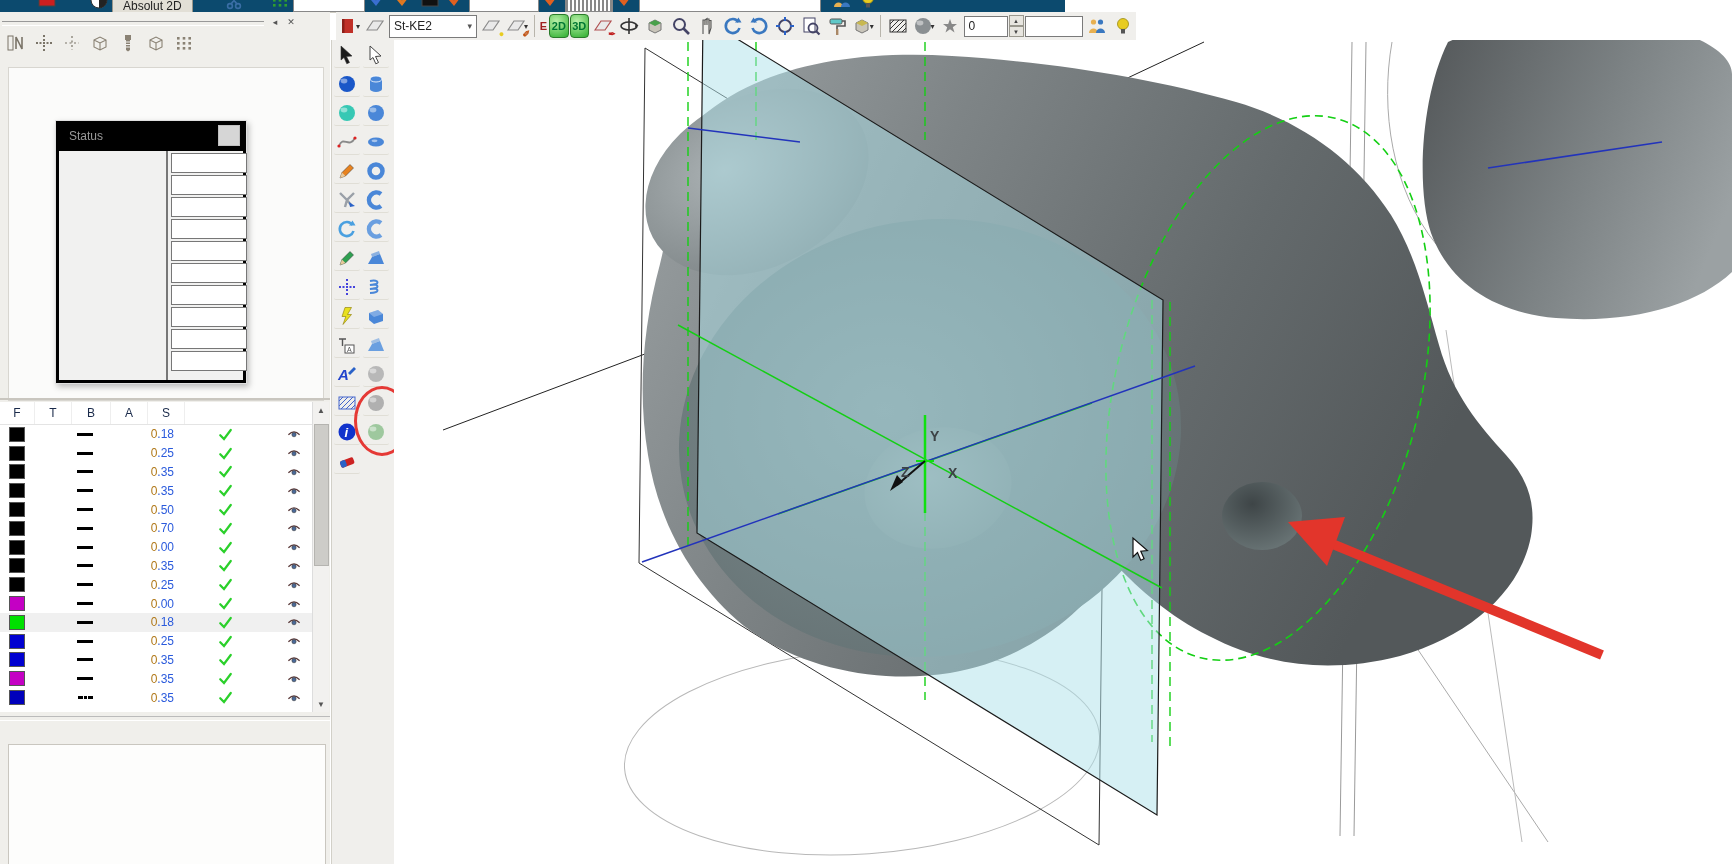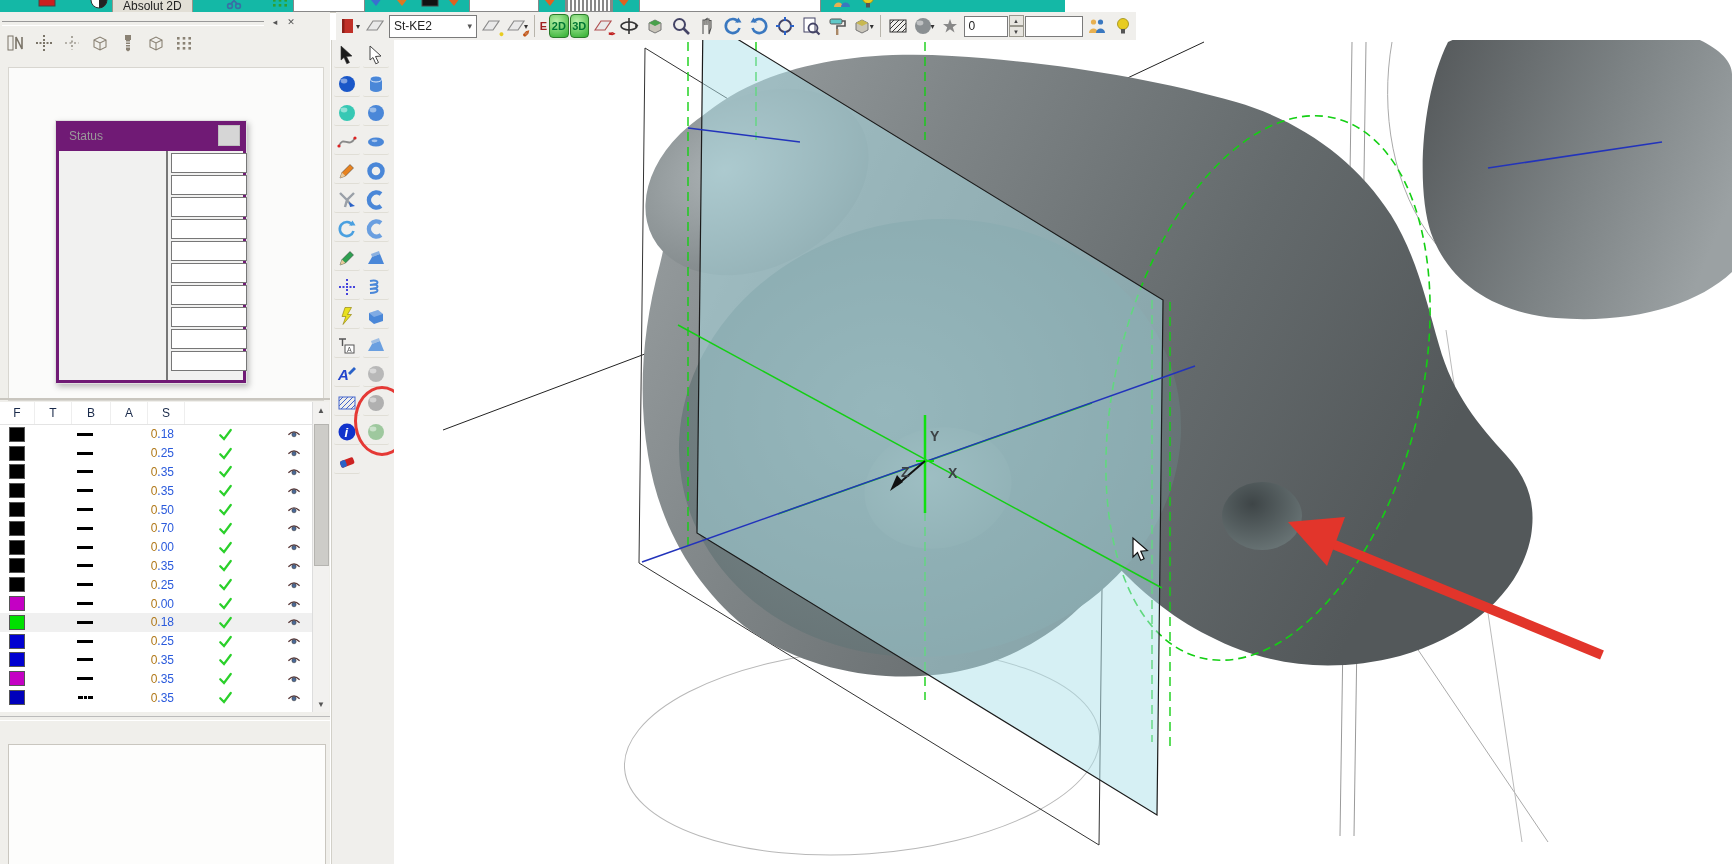--- a/index.html
+++ b/index.html
@@ -5,21 +5,21 @@
   html,body{margin:0;padding:0;background:#fff;font-family:"Liberation Sans",sans-serif;}
   #app{position:relative;width:1732px;height:864px;overflow:hidden;background:#fff;font-size:12px;color:#222;}
 
   
   .ticon{display:inline-flex;align-items:center;justify-content:center;width:26px;height:24px;position:relative;border-radius:2px;}
   .ticon svg{width:20px;height:20px;}
   .badge{position:absolute;right:0;bottom:-1px;font-size:9px;font-weight:bold;color:#a00;line-height:9px;}
   .dd{font-size:8px;color:#333;margin-left:-2px;}
 
   
-  #row1{position:absolute;left:0;top:0;width:1065px;height:12px;background:#14b8a6;border-bottom:1px solid #cfccc2;display:flex;align-items:flex-start;overflow:hidden;}
+  #row1{position:absolute;left:0;top:0;width:1065px;height:12px;background:#0c4a6e;border-bottom:1px solid #cfccc2;display:flex;align-items:flex-start;overflow:hidden;}
   #row1 .r1i{height:26px;margin-top:-13px;display:flex;align-items:center;}
   .r1btn{height:24px;margin-top:-12px;background:#e2dfd6;border:1px solid #9a968a;padding:0 10px;display:flex;align-items:flex-end;font-size:12px;color:#222;}
   .r1field{height:20px;margin-top:-10px;background:#fff;border:1px solid #888;}
 
   
   #row2{position:absolute;left:336px;top:12px;width:800px;height:28px;background:#f0efec;display:flex;align-items:center;gap:1px;}
   #row2 .sep{width:1px;height:22px;background:#b8b5ac;margin:0 3px;}
   .combo{width:108px;height:21px;background:#fff;border:1px solid #7a7a7a;display:flex;align-items:center;justify-content:space-between;padding:0 4px;font-size:12px;}
   .combo .dd{font-size:9px;color:#555;}
   .btn23{width:24px;height:22px;border-radius:4px;display:flex;align-items:center;justify-content:center;font-weight:bold;font-size:11px;color:#073;background:radial-gradient(circle at 35% 30%,#b8f0a8,#2fae2f);border:1px solid #2a7a2a;}
@@ -30,21 +30,21 @@
   .txtfield{width:78px;height:19px;background:#fff;border:1px solid #7a7a7a;}
 
   
   #leftpanel{position:absolute;left:0;top:12px;width:330px;height:852px;background:#f0efeb;}
   #paneltopline{position:absolute;left:2px;top:9px;width:262px;height:3px;border-top:1px solid #999;border-bottom:1px solid #fff;}
   .minibtn{position:absolute;top:3px;width:14px;height:13px;font-size:9px;color:#555;display:flex;align-items:center;justify-content:center;}
   #panelrow{position:absolute;left:4px;top:20px;display:flex;gap:4px;align-items:center;}
   #panelrow .ticon{width:24px;height:22px;}
   #whitearea{position:absolute;left:8px;top:55px;width:314px;height:332px;background:#fbfbfa;border:1px solid #d8d6d0;}
   
-  #statusdlg{position:absolute;left:55px;top:108px;width:190px;height:262px;background:#701a75;box-shadow:2px 3px 6px rgba(0,0,0,.25);border:1px solid #e0e0e0;}
+  #statusdlg{position:absolute;left:55px;top:108px;width:190px;height:262px;background:#000000;box-shadow:2px 3px 6px rgba(0,0,0,.25);border:1px solid #e0e0e0;}
   #statusdlg .ttl{position:absolute;left:13px;top:8px;color:#9a9a9a;font-size:12px;}
   #statusdlg .dlgbtn{position:absolute;right:6px;top:4px;width:20px;height:19px;background:#d6d6d6;border:1px solid #c0c0c0;}
   #statusdlg .body{position:absolute;left:3px;top:30px;right:3px;bottom:3px;background:#f1f1f0;}
   #statusdlg .vdiv{position:absolute;left:107px;top:0;width:2px;height:100%;background:#777;}
   #slots{position:absolute;left:112px;top:2px;width:76px;display:flex;flex-direction:column;gap:2px;}
   #slots .slot{height:18px;background:#fff;border:1px solid #777;}
   
   #layerhr{position:absolute;left:0;top:386px;width:330px;height:2px;background:#c9c6bf;}
   #layertable{position:absolute;left:0;top:390px;width:312px;height:310px;background:#fff;}
   #lthead{display:flex;height:22px;align-items:center;border-bottom:1px solid #e4e4e4;color:#1a2a4a;font-size:12px;}

